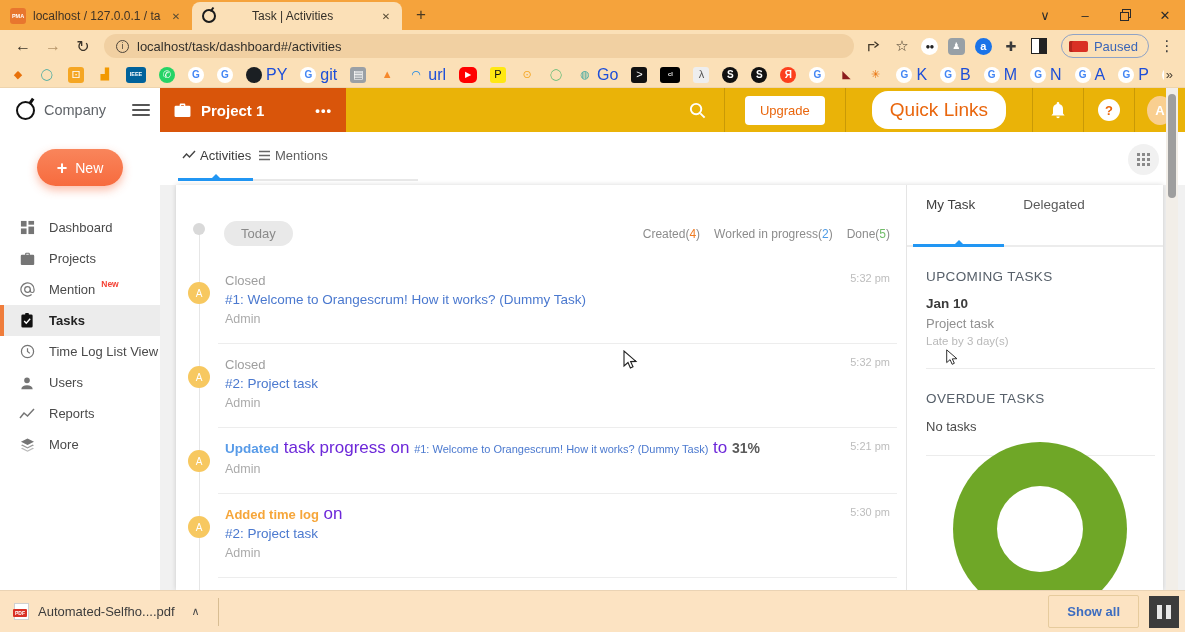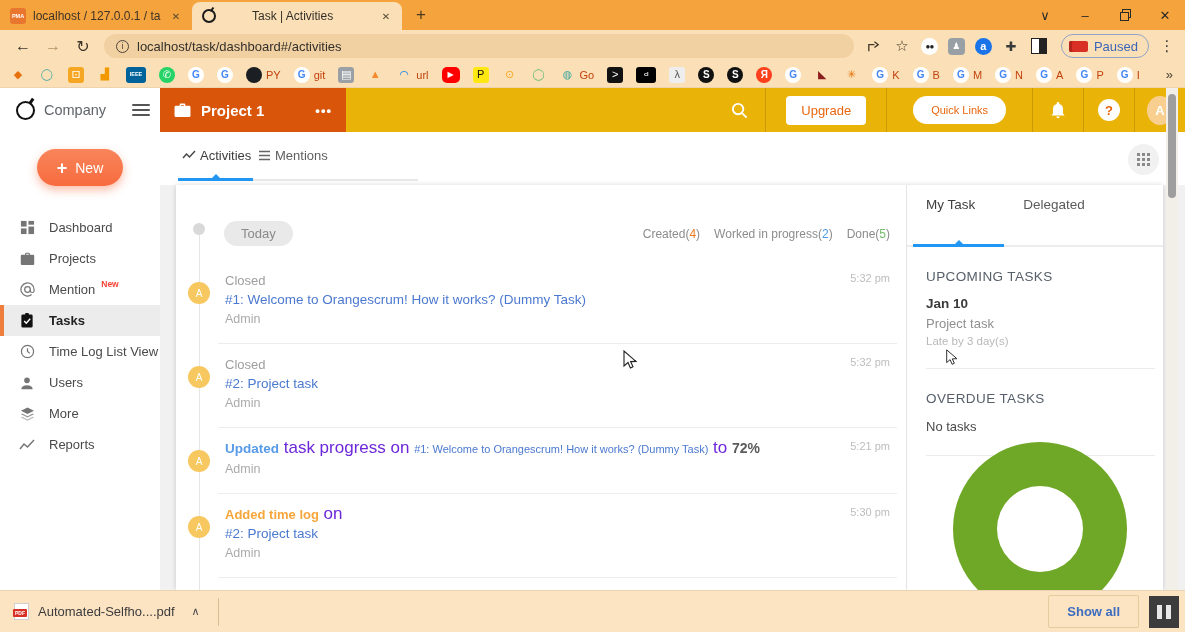--- a/index.html
+++ b/index.html
@@ -45,40 +45,40 @@
   .kebab { width:20px; text-align:center; font-size:15px; color:#3c3c3c; margin-left:4px; }
 
   
   .bookmarks { height:26px; background:#FBE0B7; display:flex; align-items:center; padding:0 10px; border-bottom:1px solid rgba(0,0,0,0.05); }
   .bm-items { display:flex; align-items:center; gap:13px; flex:1; overflow:hidden; }
   .bm { display:flex; align-items:center; gap:4px; }
   .bmi { width:16px; height:16px; display:flex; align-items:center; justify-content:center; font-size:11px; border-radius:3px; line-height:1; }
   .bmi.rnd { border-radius:50%; font-size:10px; font-weight:bold; }
   .bmi.wide { width:20px; font-size:5.5px; font-weight:bold; }
   .bmi.pill { width:18px; border-radius:5px; font-size:8px; }
-  .bml { font-size:11px; color:#c2410c; }
+  .bml { font-size:16px; color:#1d4ed8; }
   .bm-more { font-size:13px; color:#4a4236; padding:0 2px; }
 
   
   .appheader { height:44px; background:#eab308; display:flex; align-items:stretch; position:relative; }
   .brand { width:160px; background:#fff; display:flex; align-items:center; gap:9px; padding:0 10px 0 16px; }
   .os-logo { width:19px; height:19px; border:2.5px solid #111; border-radius:50%; position:relative; flex:0 0 auto; }
   .os-logo i { position:absolute; top:-5px; right:1px; width:2.5px; height:6px; background:#111; transform:rotate(35deg); }
   .brand-t { font-size:14.5px; color:#5f6368; flex:1; }
   .burger { display:flex; flex-direction:column; gap:3px; width:18px; }
   .burger i { height:2px; background:#555; border-radius:1px; }
   .projchip { width:186px; background:#D9550A; display:flex; align-items:center; gap:10px; padding:0 14px; color:#fff; }
   .projchip svg { flex:0 0 auto; }
   .projchip .pname { font-size:15px; font-weight:bold; flex:1; }
   .pdots { font-size:13px; font-weight:bold; letter-spacing:1px; }
   .hspace { flex:1; }
   .h-ic { width:52px; display:flex; align-items:center; justify-content:center; }
   .hdiv { width:1px; background:rgba(0,0,0,0.14); }
   .upgrade { background:#fff; color:#E9660D; border:0; border-radius:4px; font-size:13px; font-family:inherit; padding:7px 15px; margin:0 20px; align-self:center; cursor:pointer; }
-  .qlinks { background:#fff; color:#E9660D; border:0; border-radius:16px; font-size:11px; font-family:inherit; padding:8px 18px; margin:0 26px; align-self:center; cursor:pointer;text-align:center; }
+  .qlinks { background:#fff; color:#E9660D; border:0; border-radius:16px; font-size:19px; font-family:inherit; padding:8px 18px; margin:0 26px; align-self:center; cursor:pointer;text-align:center; }
   .bellwrap { width:50px; display:flex; align-items:center; justify-content:center; }
   .help-circ { width:22px; height:22px; background:#fff; color:#E9660D; border-radius:50%; font-size:13px; font-weight:bold; display:flex; align-items:center; justify-content:center; align-self:center; margin:0 14px; }
   .avatar { width:29px; height:29px; background:#F9CF90; color:#fff; border-radius:50%; font-size:13px; font-weight:bold; display:flex; align-items:center; justify-content:center; align-self:center; margin:0 12px; }
   .helpwrap,.avwrap { width:50px; display:flex; align-items:center; justify-content:center; }
 
   
   .appbody { position:absolute; top:132px; left:0; right:0; height:458px; display:flex; background:#fff; overflow:hidden; }
   .sidebar { width:160px; background:#fff; flex:0 0 auto; padding-top:17px; z-index:3; }
   .newbtn { display:flex; align-items:center; justify-content:center; gap:8px; width:86px; height:37px; margin-left:37px; background:linear-gradient(180deg,#F9855B,#F76B3E); border:0; border-radius:19px; color:#fff; font-family:inherit; font-size:14px; box-shadow:0 4px 10px rgba(247,107,62,.45); cursor:pointer; }
   .newbtn .plus { font-size:18px; font-weight:bold; line-height:1; }
@@ -441,35 +441,35 @@
           <span class="nico">
             <svg width="14" height="14" viewBox="0 0 16 16" fill="currentColor">
               <circle cx="8" cy="5" r="3.2"></circle>
               <path d="M1.5 15 a6.5 4.5 0 0 1 13 0 Z"></path>
             </svg>
           </span>
           <span class="nlabel">Users</span>
         </div>
         <div class="navitem">
           <span class="nico">
+            <svg width="16" height="12" viewBox="0 0 16 12" fill="none" stroke="currentColor" stroke-width="1.5">
+              <path d="M1 10 L5 5 L8.5 8 L15 1"></path>
+            </svg>
+          </span>
+          <span class="nlabel">Reports</span>
+        </div>
+        <div class="navitem">
+          <span class="nico">
             <svg width="15" height="14" viewBox="0 0 16 15" fill="currentColor">
               <path d="M8 0.5 L15 4 L8 7.5 L1 4 Z"></path>
               <path d="M2.5 7 L8 9.8 L13.5 7 L15 7.8 L8 11.3 L1 7.8 Z" opacity=".75"></path>
               <path d="M2.5 10.5 L8 13.3 L13.5 10.5 L15 11.3 L8 14.8 L1 11.3 Z" opacity=".5"></path>
             </svg>
           </span>
           <span class="nlabel">More</span>
-        </div>
-        <div class="navitem">
-          <span class="nico">
-            <svg width="16" height="12" viewBox="0 0 16 12" fill="none" stroke="currentColor" stroke-width="1.5">
-              <path d="M1 10 L5 5 L8.5 8 L15 1"></path>
-            </svg>
-          </span>
-          <span class="nlabel">Reports</span>
         </div>
       </nav>
   </div>
 
   <div class="main">
     <div class="tabsrow">
       <div class="mtab t1">
         <svg width="14" height="12" viewBox="0 0 14 12" fill="none" stroke="#444" stroke-width="1.4">
             <path d="M1 8 L4.5 4 L7.5 7 L13 1"></path>
           </svg>
@@ -532,21 +532,21 @@
                   <div class="aline"><span class="s-muted">Closed</span></div>
                   <div class="aline"><span class="s-link">#2: Project task</span></div>
                   <div class="aline"><span class="s-user">Admin</span></div>
                 </div>
                 <i class="adiv"></i>
               </div>
               <div class="aitem">
                 <span class="aavatar">A</span>
                 <span class="atime">5:21 pm</span>
                 <div class="abody">
-                  <div class="aline"><span class="s-blue-bold">Updated</span><span class="s-muted-lg"> task progress on </span><span class="s-link-sm">#1: Welcome to Orangescrum! How it works? (Dummy Task)</span><span class="s-muted-lg"> to </span><span class="s-dark-bold">72%</span></div>
+                  <div class="aline"><span class="s-blue-bold">Updated</span><span class="s-muted-lg"> task progress on </span><span class="s-link-sm">#1: Welcome to Orangescrum! How it works? (Dummy Task)</span><span class="s-muted-lg"> to </span><span class="s-dark-bold">31%</span></div>
                   <div class="aline"><span class="s-user">Admin</span></div>
                 </div>
                 <i class="adiv"></i>
               </div>
               <div class="aitem">
                 <span class="aavatar">A</span>
                 <span class="atime">5:30 pm</span>
                 <div class="abody">
                   <div class="aline"><span class="s-orange-bold">Added time log</span><span class="s-muted-lg"> on</span></div>
                   <div class="aline"><span class="s-link">#2: Project task</span></div>

